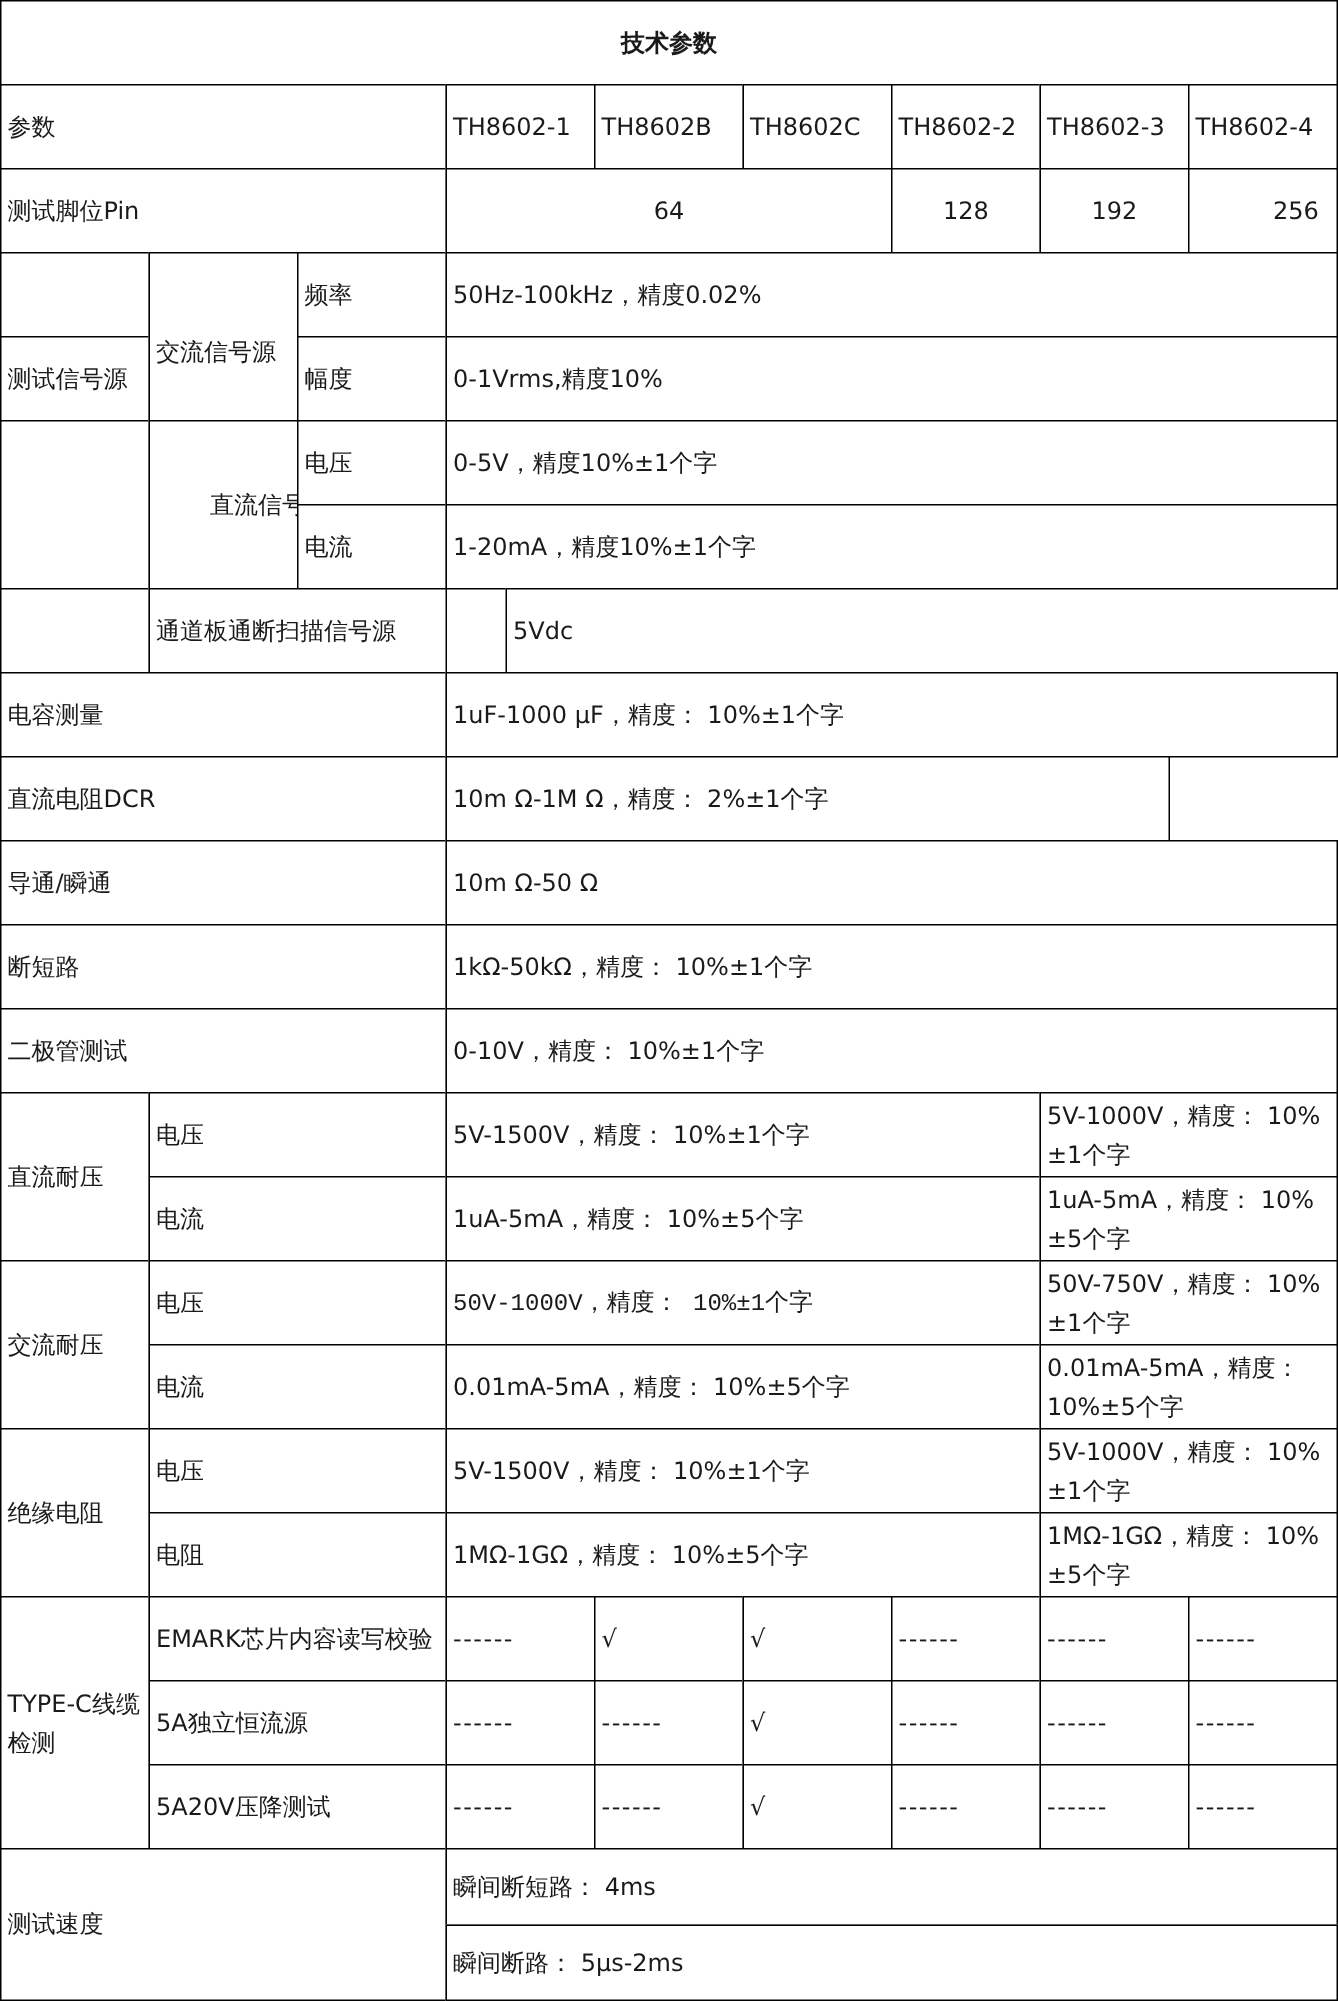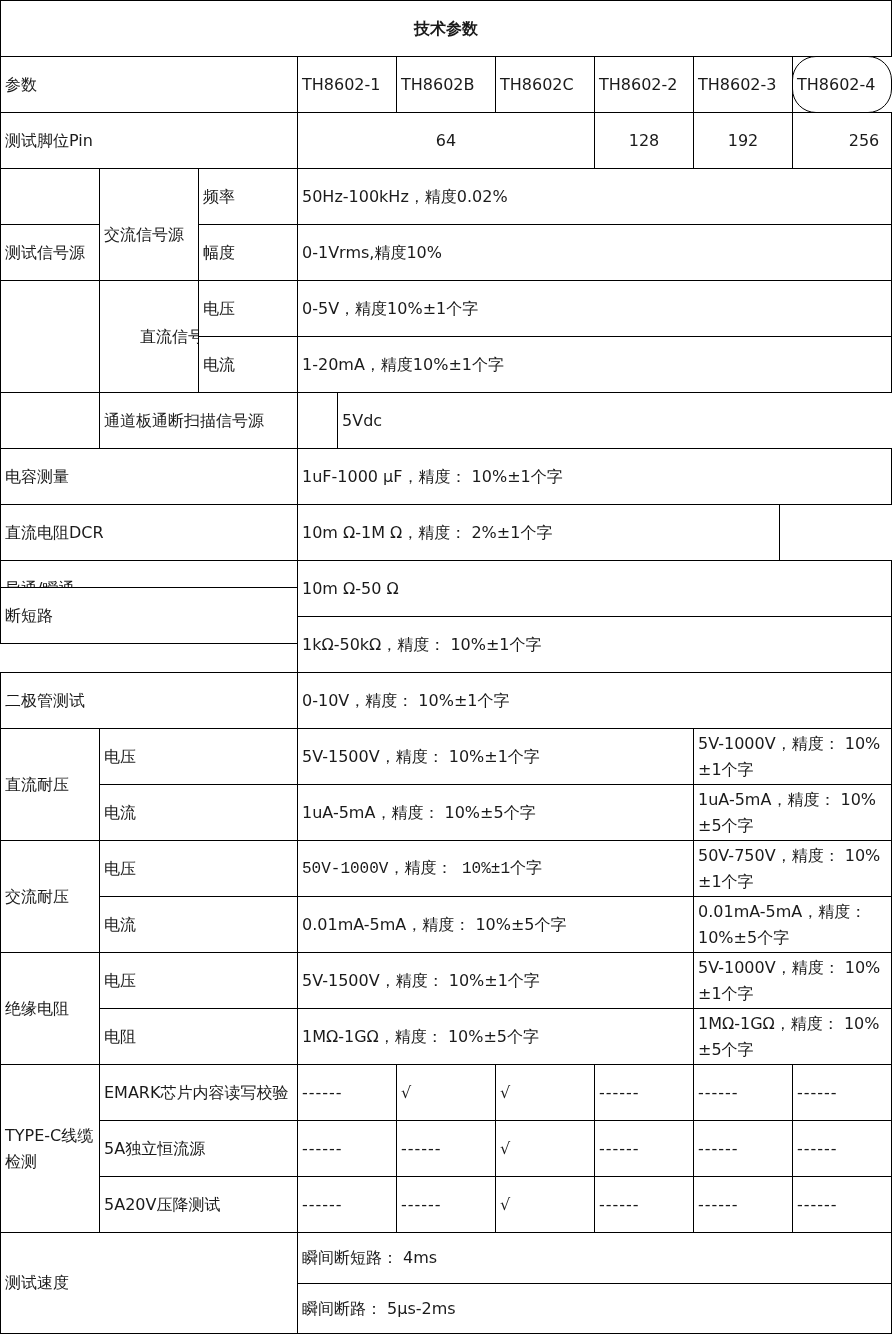--- a/index.html
+++ b/index.html
@@ -32,21 +32,21 @@
   </div>
 <div class="cell nowrap" style="left:495px;top:56px;width:104px;height:57px;">
     <span>TH8602C</span>
   </div>
 <div class="cell nowrap" style="left:594px;top:56px;width:100px;height:57px;">
     <span>TH8602-2</span>
   </div>
 <div class="cell nowrap" style="left:693px;top:56px;width:100px;height:57px;">
     <span>TH8602-3</span>
   </div>
-<div class="cell nowrap" style="left:792px;top:56px;width:100px;height:57px;border-radius:24px;">
+<div class="cell nowrap" style="left:792px;top:56px;width:100px;height:57px;">
     <span>TH8602-4</span>
   </div>
 
 <div class="cell" style="left:0;top:112px;width:298px;height:57px;">
     <span>测试脚位Pin</span>
   </div>
 <div class="cell center" style="left:297px;top:112px;width:298px;height:57px;">
     <span>64</span>
   </div>
 <div class="cell center" style="left:594px;top:112px;width:100px;height:57px;">
@@ -119,21 +119,21 @@
     <span>10m Ω-1M Ω，精度： 2%±1个字</span>
   </div>
 
 <div class="cell" style="left:0;top:560px;width:298px;height:57px;">
     <span>导通/瞬通</span>
   </div>
 <div class="cell" style="left:297px;top:560px;width:595px;height:57px;">
     <span>10m Ω-50 Ω</span>
   </div>
 
-<div class="cell" style="left:0;top:587px;width:298px;height:57px;align-items:center;">
+<div class="cell" style="left:0;top:616px;width:298px;height:57px;align-items:center;">
     <span>断短路</span>
   </div>
 <div class="cell" style="left:297px;top:616px;width:595px;height:57px;">
     <span>1kΩ-50kΩ，精度： 10%±1个字</span>
   </div>
 
 <div class="cell" style="left:0;top:672px;width:298px;height:57px;">
     <span>二极管测试</span>
   </div>
 <div class="cell" style="left:297px;top:672px;width:595px;height:57px;">

